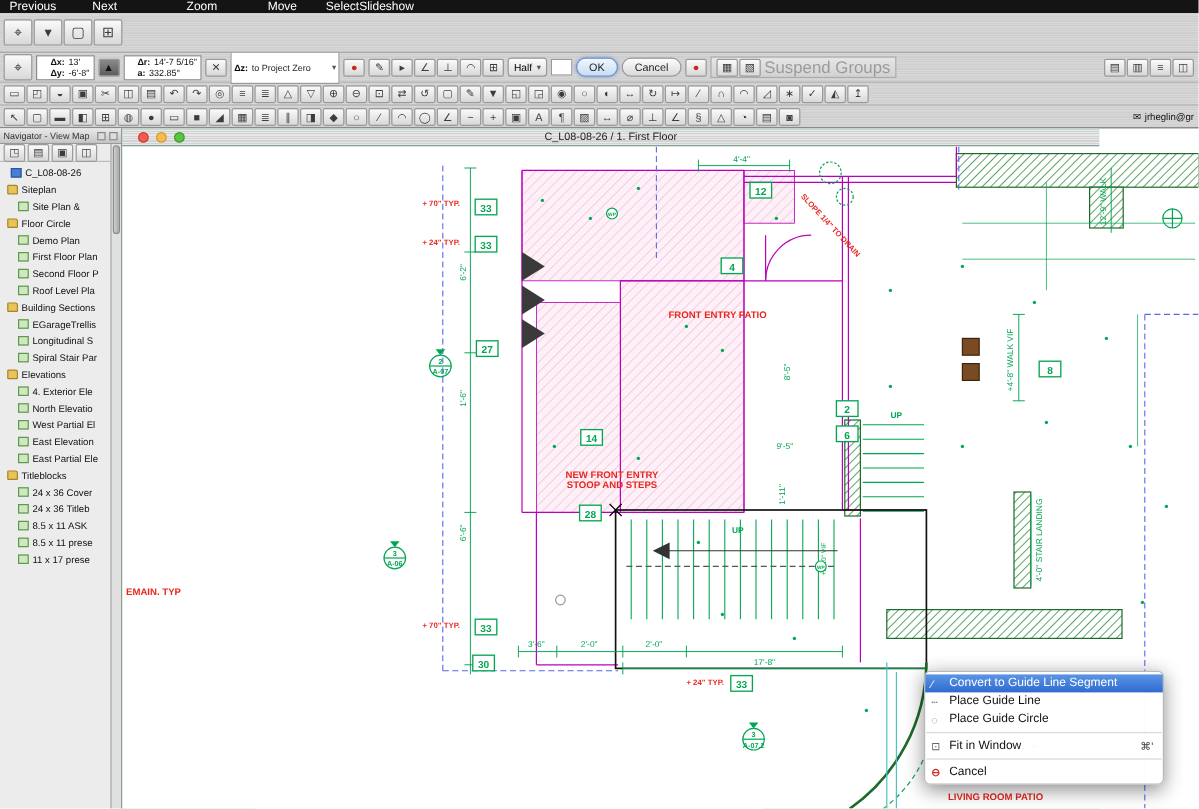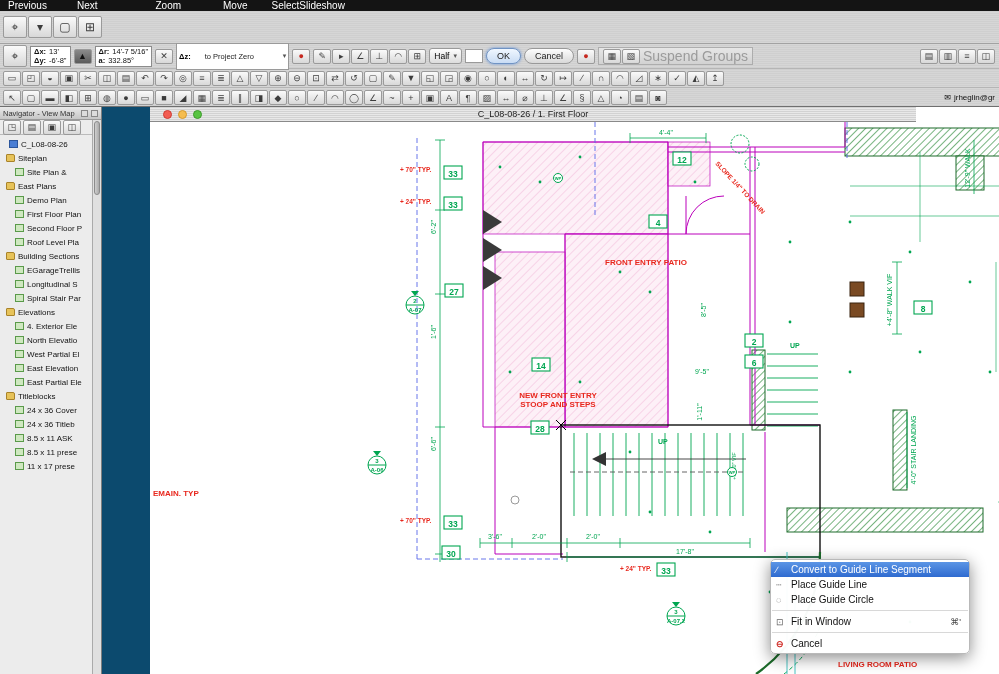--- a/index.html
+++ b/index.html
@@ -23,23 +23,23 @@
   .rowD{height:19px;gap:1px;}
   .tb{display:inline-flex;align-items:center;justify-content:center;width:18px;height:15px;
     border:1px solid #9a9a9a;border-radius:2px;background:linear-gradient(#fafafa,#d8d8d8);
     font-size:9px;color:#3c3c3c;flex:0 0 auto;}
   .tb.big{width:24px;height:22px;font-size:12px;}
   .tb.dark{background:linear-gradient(#8a8a8a,#5c5c5c);color:#111;}
   .tb.red{color:#c62820;}
   .coordbox{background:#fff;border:1px solid #8c8c8c;height:21px;padding:1px 3px;
     display:flex;flex-direction:column;justify-content:center;flex:0 0 auto;}
   .coordbox .cline{font-size:7.5px;line-height:9px;color:#111;white-space:nowrap;}
-  .coordbox .cline b{margin-right:3px;font-weight:bold;}
+  .coordbox .cline b{margin-right:3px;font-weight:bold;margin-left:8px;}
   .dzgroup{display:flex;align-items:center;height:27px;border:1px solid #9a9a9a;background:#fff;
-    padding:0 2px;font-size:7.5px;gap:14px;flex:0 0 auto;}
+    padding:0 2px;font-size:7.5px;gap:3px;flex:0 0 auto;}
   .dzgroup .dzval{min-width:64px;color:#222;}
   .spin{font-size:7px;color:#555;}
   .halfbox{display:flex;align-items:center;height:16px;border:1px solid #9a9a9a;border-radius:3px;
     background:linear-gradient(#fdfdfd,#dcdcdc);padding:0 4px;font-size:8.5px;gap:4px;flex:0 0 auto;}
   .minifield{width:18px;height:14px;border:1px solid #9a9a9a;background:#fff;flex:0 0 auto;}
   .okbtn,.cancelbtn{height:16px;border-radius:9px;font-size:9px;padding:0 10px;
     font-family:"Liberation Sans",sans-serif;color:#222;flex:0 0 auto;}
   .okbtn{border:1px solid #6f93c4;background:linear-gradient(#f0f7ff,#c9dcf4);
     box-shadow:0 0 3px rgba(70,130,220,.8);}
   .cancelbtn{border:1px solid #999;background:linear-gradient(#fdfdfd,#d9d9d9);}
@@ -68,21 +68,21 @@
   .tic{width:9px;height:8px;flex:0 0 auto;border:1px solid #666;}
   .tic.root{background:#4a7ed4;border-color:#2c569c;}
   .tic.folder{background:#e7c35a;border-color:#a9832a;border-radius:1px 2px 1px 1px;}
   .tic.leaf{background:#cfe8c0;border-color:#5a9a4a;}
   .nav-scroll{position:absolute;top:13px;right:0;width:9px;height:554px;background:#e0e0e0;
     border-left:1px solid #aaa;}
   .nav-thumb{margin:1px;width:6px;height:74px;border-radius:4px;
     background:linear-gradient(90deg,#cfcfcf,#a9a9a9);border:1px solid #8b8b8b;}
 
   
-  .drawwin{position:absolute;top:107px;left:102px;width:814px;height:567px;background:#0c4a6e;padding-left:48px;}
+  .drawwin{position:absolute;top:107px;left:102px;width:814px;height:567px;background:#86efac;}
   .titlebar{height:15px;background:repeating-linear-gradient(0deg,#e8e8e8,#e8e8e8 1px,#d2d2d2 1px,#d2d2d2 2px);
     border-bottom:1px solid #8a8a8a;display:flex;align-items:center;position:relative;}
   .lights{display:flex;gap:6px;margin-left:13px;}
   .light{width:9px;height:9px;border-radius:50%;}
   .light.red{background:#f25d52;border:1px solid #ce3c34;}
   .light.yellow{background:#f5bd4f;border:1px solid #d49a2e;}
   .light.green{background:#58c442;border:1px solid #3d9a2c;}
   .wtitle{position:absolute;left:0;right:0;text-align:center;font-size:9px;color:#222;}
   .canvas{position:relative;width:897px;height:552px;background:#fff;overflow:hidden;}
 
@@ -287,21 +287,21 @@
       <div class="trw l1">
           <span class="tic folder"></span>
           <span class="tlab">Siteplan</span>
         </div>
       <div class="trw l2">
           <span class="tic leaf"></span>
           <span class="tlab">Site Plan &amp;</span>
         </div>
       <div class="trw l1">
           <span class="tic folder"></span>
-          <span class="tlab">East Plans</span>
+          <span class="tlab">Floor Circle</span>
         </div>
       <div class="trw l2">
           <span class="tic leaf"></span>
           <span class="tlab">Demo Plan</span>
         </div>
       <div class="trw l2">
           <span class="tic leaf"></span>
           <span class="tlab">First Floor Plan</span>
         </div>
       <div class="trw l2">

